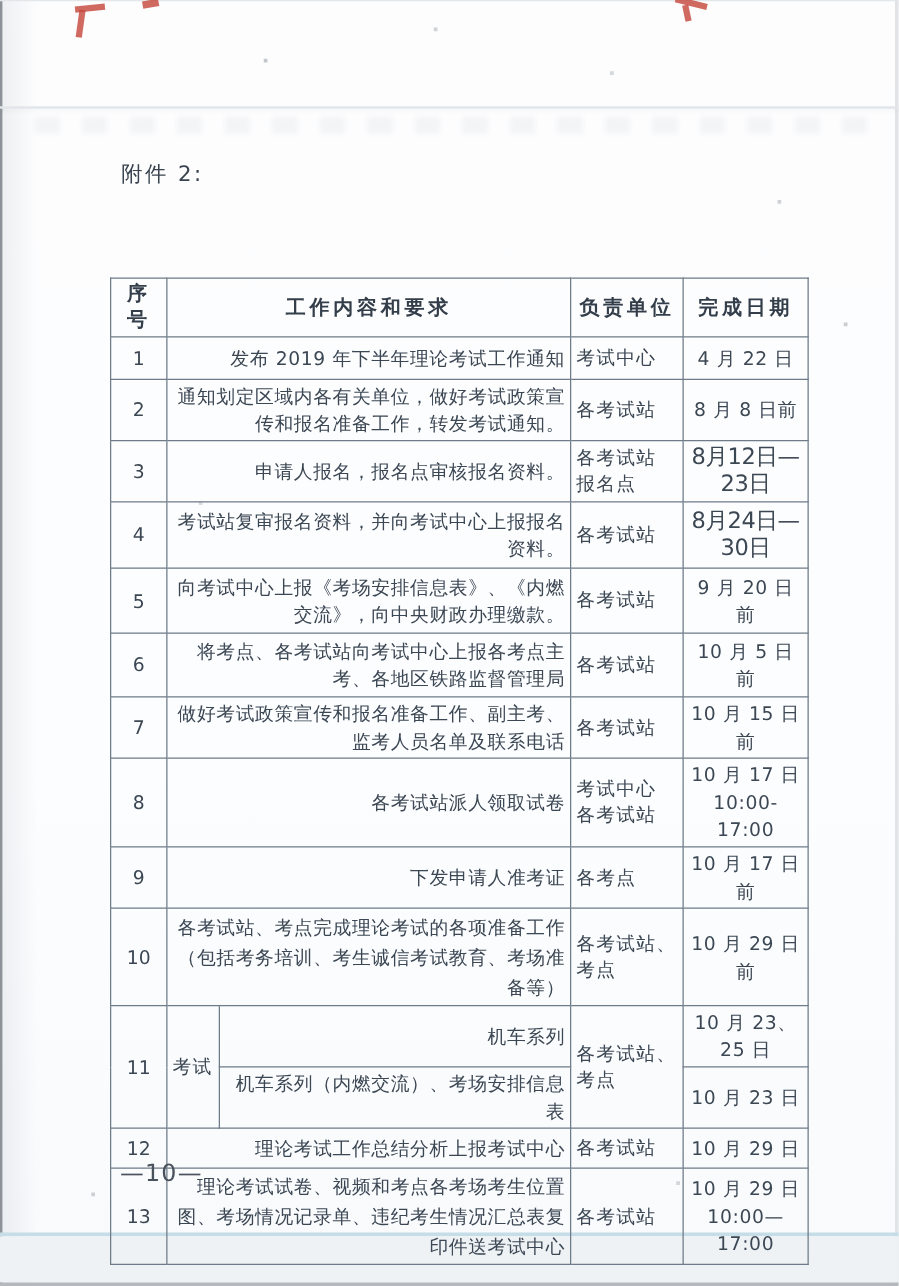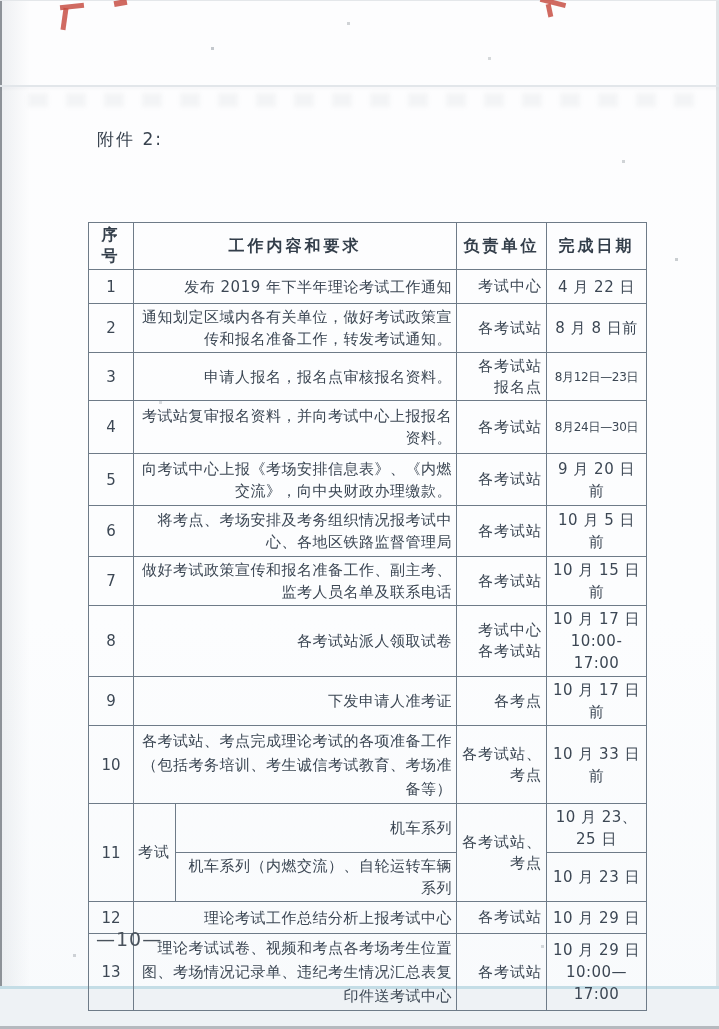--- a/index.html
+++ b/index.html
@@ -39,23 +39,23 @@
     font-size:21.5px;font-weight:700;letter-spacing:.5px;color:#26303c;}
   .page-number{position:absolute;left:96px;top:928px;font-size:19px;color:#49525c;letter-spacing:1px;}
   
   table.plan{position:absolute;left:88px;top:202px;width:558px;border-collapse:collapse;
     table-layout:fixed;margin-top:20px;}
   table.plan th,table.plan td{border:1.5px solid #6e7b88;vertical-align:middle;
     font-size:15px;color:#3c4754;padding:2px 4px;box-sizing:border-box;}
   table.plan th{font-weight:700;font-size:16px;letter-spacing:3px;text-align:center;color:#333e4a;}
   td.no{text-align:center;}
   td.content{text-align:right;padding-left:7px;padding-right:5px;letter-spacing:.5px;line-height:22px;}
-  td.unit{text-align:right;white-space:pre-line;line-height:21px;letter-spacing:1px;}
+  td.unit{text-align:left;white-space:pre-line;line-height:21px;letter-spacing:1px;}
   td.date{text-align:center;white-space:pre-line;line-height:22px;letter-spacing:.5px;}
-  td.date.tight{font-size:12px;letter-spacing:-.3px;padding-left:1px;padding-right:1px;}
+  td.date.tight{font-size:18px;letter-spacing:-.3px;padding-left:1px;padding-right:1px;}
   td.exam-label{letter-spacing:1px;}
   tr.tall3 td.content{line-height:24px;}
 </style>
 </head>
 <body>
 
 <div class="screenshot">
 
   <div class="edge-left"></div>
   <div class="edge-left-soft"></div>
@@ -122,21 +122,21 @@
 
     <tr style="height:52px">
       <td class="no">5</td>
       <td class="content" colspan="2">向考试中心上报《考场安排信息表》、《内燃交流》，向中央财政办理缴款。</td>
       <td class="unit">各考试站</td>
       <td class="date">9 月 20 日前</td>
     </tr>
 
     <tr style="height:51px">
       <td class="no">6</td>
-      <td class="content" colspan="2">将考点、考场安排及考务组织情况报考试中心、各地区铁路监督管理局</td>
+      <td class="content" colspan="2">将考点、各考试站向考试中心上报各考点主考、各地区铁路监督管理局</td>
       <td class="unit">各考试站</td>
       <td class="date">10 月 5 日前</td>
     </tr>
 
     <tr style="height:48px">
       <td class="no">7</td>
       <td class="content" colspan="2">做好考试政策宣传和报名准备工作、副主考、监考人员名单及联系电话</td>
       <td class="unit">各考试站</td>
       <td class="date">10 月 15 日前</td>
     </tr>
@@ -155,33 +155,33 @@
       <td class="content" colspan="2">下发申请人准考证</td>
       <td class="unit">各考点</td>
       <td class="date">10 月 17 日前</td>
     </tr>
 
     <tr style="height:78px" class="tall3">
       <td class="no">10</td>
       <td class="content" colspan="2">各考试站、考点完成理论考试的各项准备工作（包括考务培训、考生诚信考试教育、考场准备等）</td>
       <td class="unit">各考试站、
 考点</td>
-      <td class="date">10 月 33 日前</td>
+      <td class="date">10 月 29 日前</td>
     </tr>
 
     <tr style="height:38px">
       <td class="no" rowspan="2">11</td>
       <td class="exam-label" rowspan="2">考试</td>
       <td class="content">机车系列</td>
       <td class="unit" rowspan="2">各考试站、
 考点</td>
       <td class="date">10 月 23、25 日</td>
     </tr>
     <tr style="height:42px">
-      <td class="content">机车系列（内燃交流）、自轮运转车辆系列</td>
+      <td class="content">机车系列（内燃交流）、考场安排信息表</td>
       <td class="date">10 月 23 日</td>
     </tr>
 
     <tr style="height:32px">
       <td class="no">12</td>
       <td class="content" colspan="2">理论考试工作总结分析上报考试中心</td>
       <td class="unit">各考试站</td>
       <td class="date">10 月 29 日</td>
     </tr>
 

